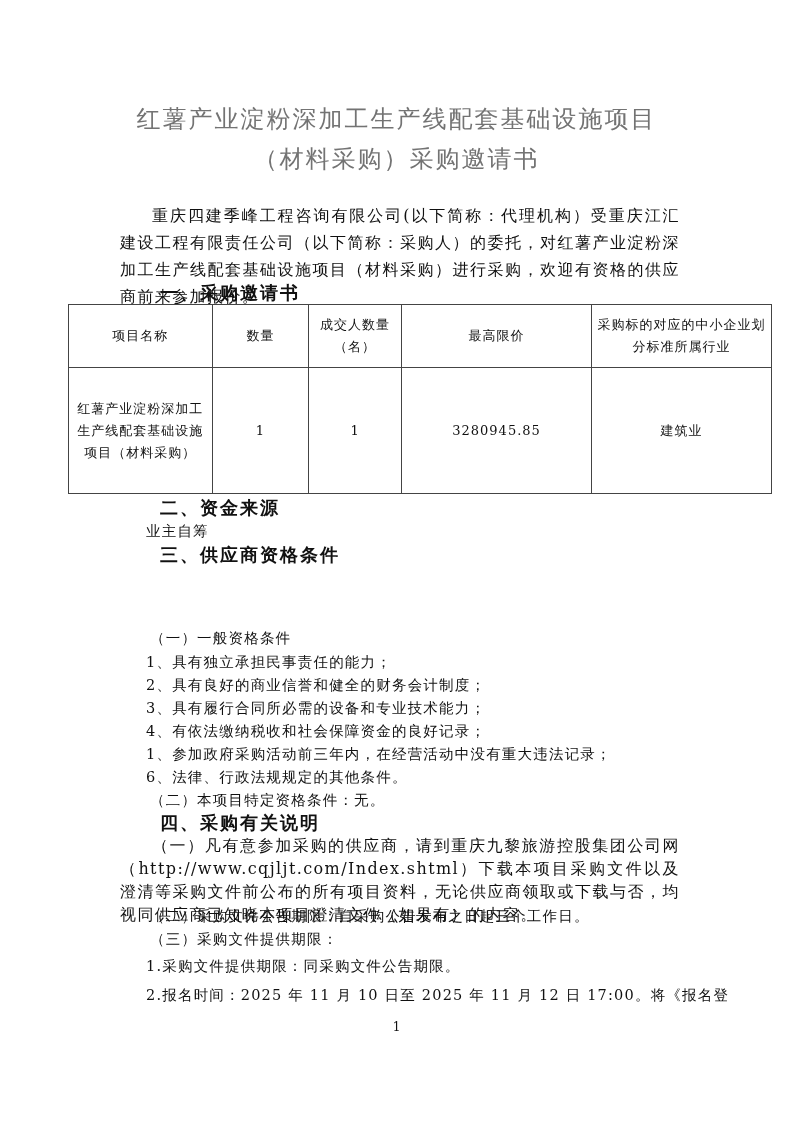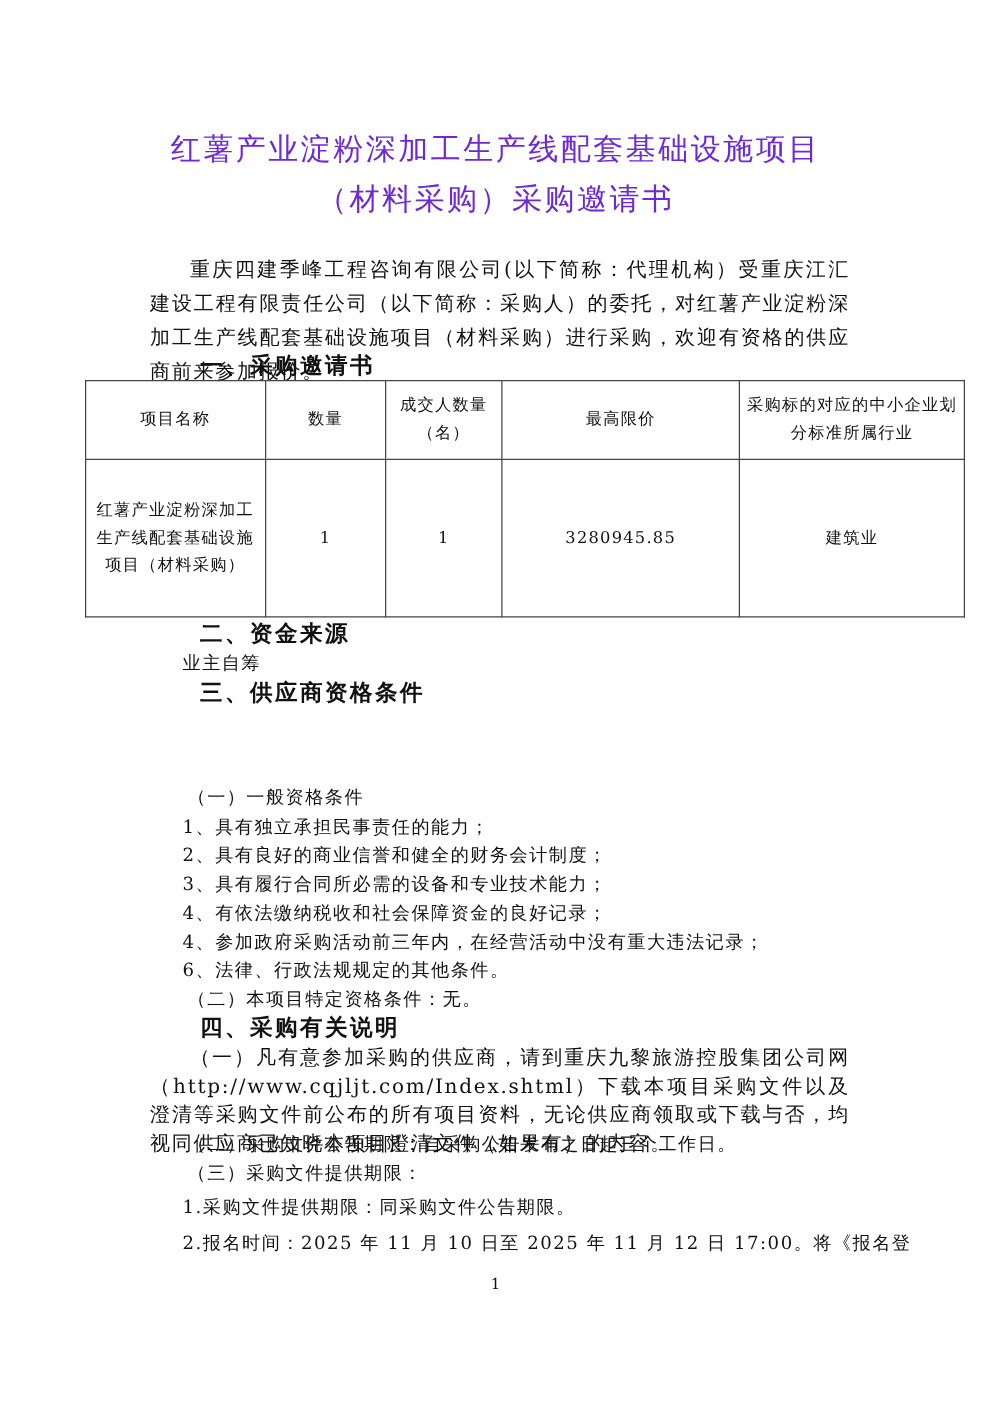--- a/index.html
+++ b/index.html
@@ -21,21 +21,21 @@
       width: 793px;
       height: 1122px;
     }
     .title {
       position: absolute;
       left: 0;
       width: 793px;
       text-align: center;
       font-size: 24px;
       letter-spacing: 2px;
-      color: #6d28d9;
+      color: #737373;
       font-weight: normal;
       margin: 0;
     }
     .title.l1 { top: 103px; }
     .title.l2 { top: 143px; }
 
     .para {
       position: absolute;
       left: 120px;
       width: 560px;
@@ -133,21 +133,21 @@
   <h2 class="heading" style="top:497px;">二、资金来源</h2>
   <p class="line" style="left:146px; top:521px;">业主自筹</p>
 
   <h2 class="heading" style="top:544px;">三、供应商资格条件</h2>
 
   <p class="line" style="left:150px; top:628px;">（一）一般资格条件</p>
   <p class="line" style="left:146px; top:652px;">1、具有独立承担民事责任的能力；</p>
   <p class="line" style="left:146px; top:675px;">2、具有良好的商业信誉和健全的财务会计制度；</p>
   <p class="line" style="left:146px; top:698px;">3、具有履行合同所必需的设备和专业技术能力；</p>
   <p class="line" style="left:146px; top:721px;">4、有依法缴纳税收和社会保障资金的良好记录；</p>
-  <p class="line" style="left:146px; top:744px;">4、参加政府采购活动前三年内，在经营活动中没有重大违法记录；</p>
+  <p class="line" style="left:146px; top:744px;">1、参加政府采购活动前三年内，在经营活动中没有重大违法记录；</p>
   <p class="line" style="left:146px; top:767px;">6、法律、行政法规规定的其他条件。</p>
   <p class="line" style="left:150px; top:790px;">（二）本项目特定资格条件：无。</p>
 
   <h2 class="heading" style="top:812px;">四、采购有关说明</h2>
   <p class="para" style="top:834px; line-height:23px; text-indent:2em;">（一）凡有意参加采购的供应商，请到重庆九黎旅游控股集团公司网（http://www.cqjljt.com/Index.shtml）下载本项目采购文件以及澄清等采购文件前公布的所有项目资料，无论供应商领取或下载与否，均视同供应商已知晓本项目澄清文件（如果有）的内容。</p>
   <p class="line" style="left:150px; top:906px;">（二）采购文件公告期限：自采购公告发布之日起三个工作日。</p>
   <p class="line" style="left:150px; top:929px;">（三）采购文件提供期限：</p>
   <p class="line" style="left:146px; top:956px;">1.采购文件提供期限：同采购文件公告期限。</p>
   <p class="line" style="left:146px; top:985px;">2.报名时间：2025 年 11 月 10 日至 2025 年 11 月 12 日 17:00。将《报名登</p>
 

